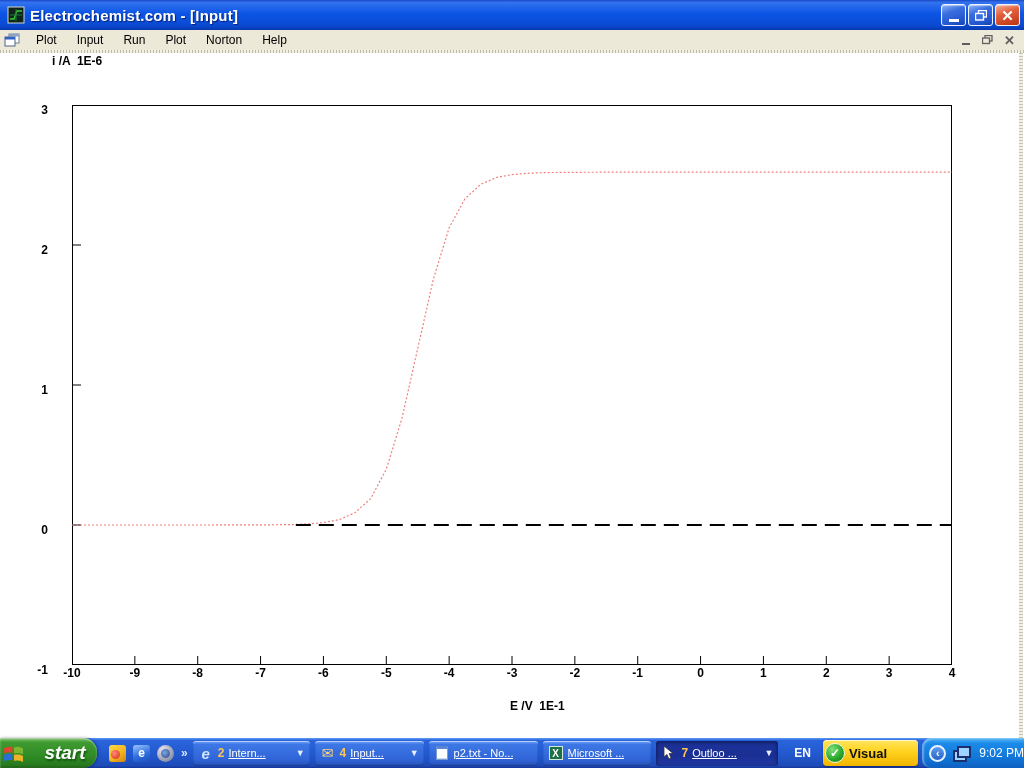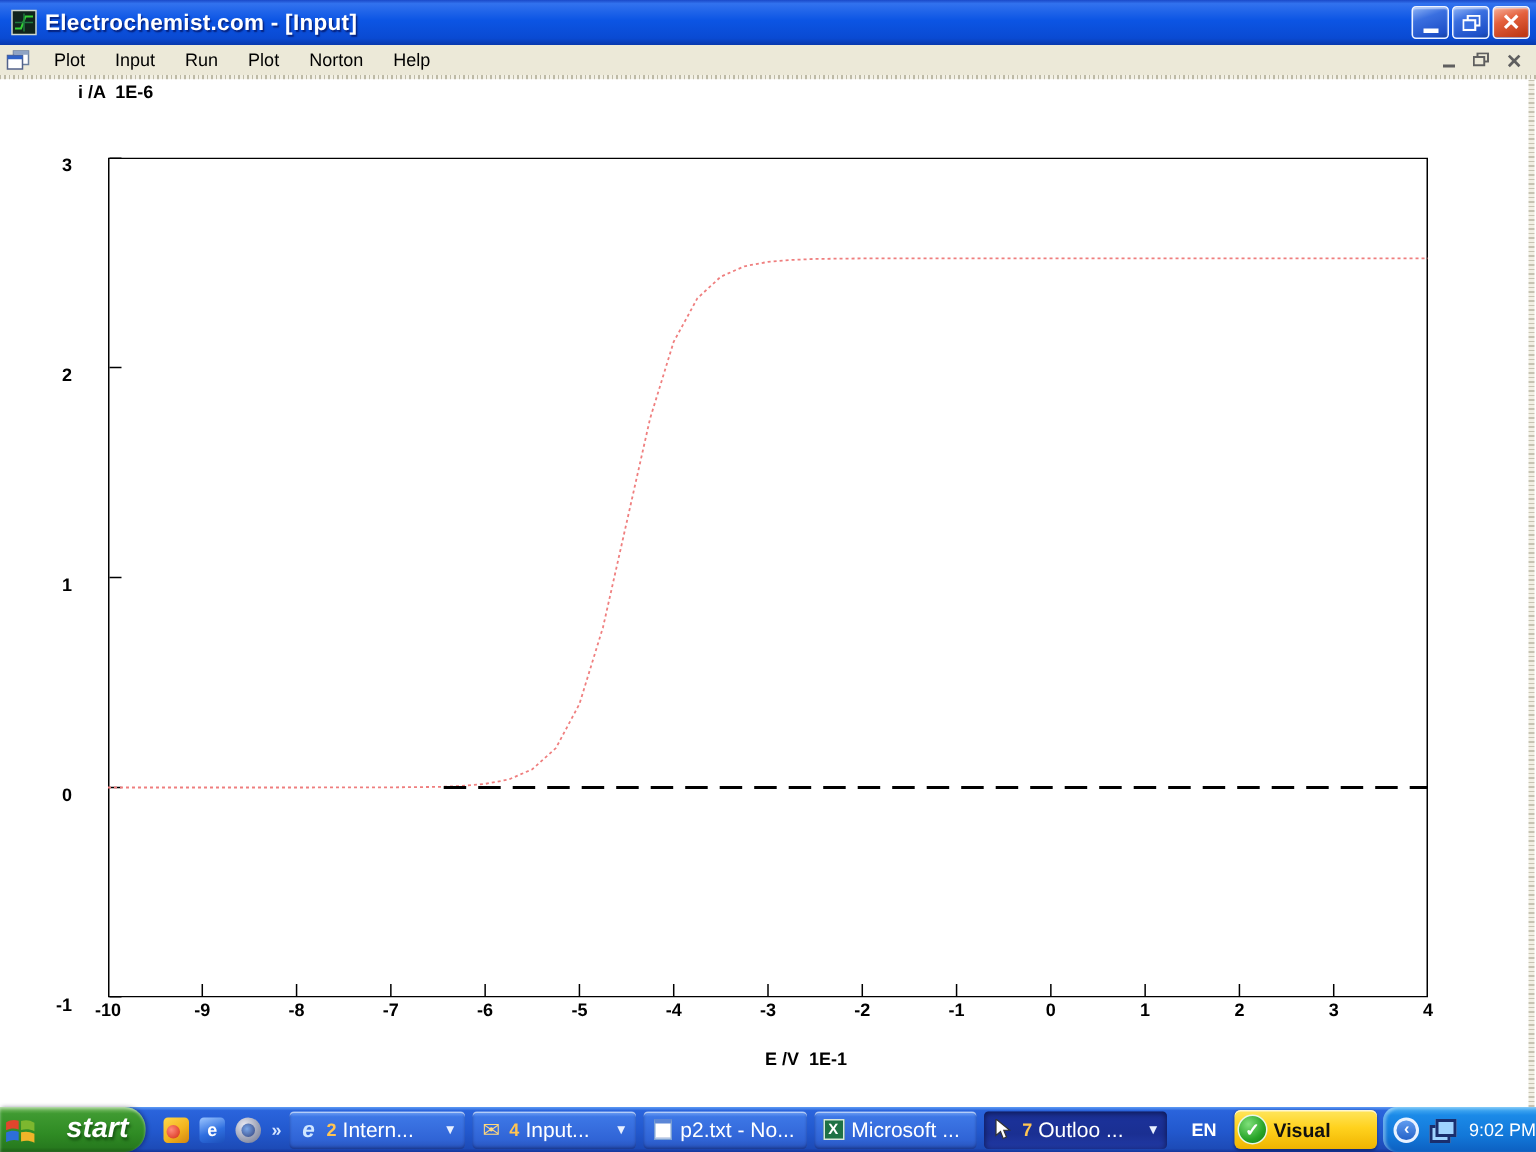--- a/index.html
+++ b/index.html
@@ -87,21 +87,21 @@
     height:25px; margin-left:5px; margin-top:0; border-radius:3px; cursor:default;
     background:linear-gradient(180deg,#74a5f8 0%,#3d77e6 14%,#3064d6 75%,#2853ba 100%);
     box-shadow:inset 0 1px 0 rgba(255,255,255,.5), inset 0 -1px 2px rgba(0,0,50,.35);
     color:#fff; display:flex; align-items:center; padding:0 5px; gap:4px; overflow:hidden;
   }
   .taskbtn:first-of-type{ margin-left:10px; }
   .taskbtn.active{
     background:linear-gradient(180deg,#1c339c 0%,#1a2f92 60%,#223aa6 100%);
     box-shadow:inset 0 1px 4px rgba(0,0,20,.6);
   }
-  .tb-label{ font-size:14px; white-space:nowrap; overflow:hidden; }
+  .tb-label{ font-size:11px; white-space:nowrap; overflow:hidden;text-decoration:underline; }
   .tb-count{ font-size:12px; font-weight:bold; color:#ffc553; }
   .tb-count:empty{ display:none; }
   .tb-arrow{ margin-left:auto; font-size:9px; color:#e8f0ff; padding-left:2px; }
   .tb-icon{ width:16px; height:16px; flex:0 0 auto; display:flex; align-items:center; justify-content:center; }
   .icon-ie{ color:#cfe6ff; font-weight:bold; font-style:italic; font-size:15px; line-height:1; }
   .icon-mail{ color:#ffd87c; font-size:14px; line-height:1; }
   .icon-notepad{ width:12px; height:14px; background:#fff; border:1px solid #7a9fd4; border-top:3px solid #5b86d6;
     box-shadow:inset 0 -1px 0 #cfd8ea; }
   .icon-excel{ width:14px; height:14px; background:#1e7145; color:#fff; font-size:10px; font-weight:bold;
     display:flex; align-items:center; justify-content:center; border:1px solid #d8e8dd; }

